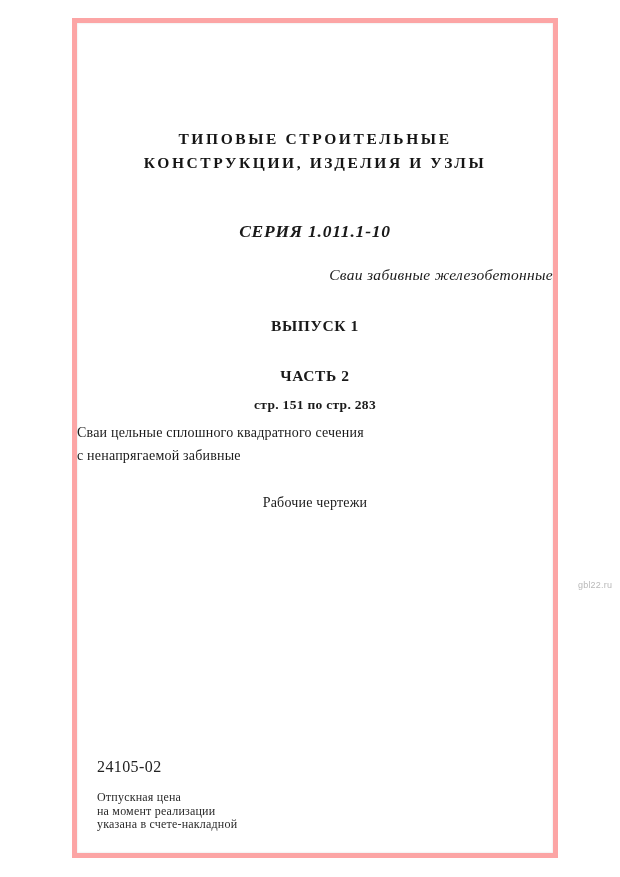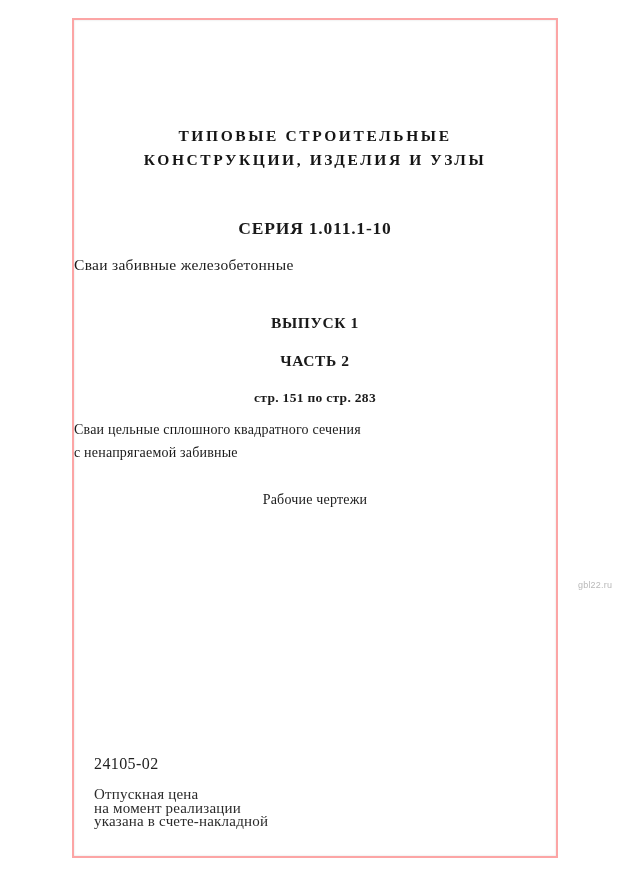--- a/index.html
+++ b/index.html
@@ -17,21 +17,21 @@
   }
 
   
   #page-sheet {
     position: absolute;
     left: 72px;
     top: 18px;
     width: 486px;
     height: 840px;
     background: #ffffff;
-    border: 2px solid #fca5a5;
+    border: 5px solid #fca5a5;
     box-sizing: border-box;
     padding-left: 24px;
   }
 
   
   #page-sheet::after {
     content: "";
     position: absolute;
     left: 0; top: 0; right: 0; bottom: 0;
     pointer-events: none;
@@ -62,56 +62,57 @@
     color: #151515;
     white-space: pre;
   }
 
   
   .series-block {
     position: absolute;
     left: 0;
     right: 0;
     top: 198px;
+    font-style: italic;
   }
   .series-title {
     font-weight: bold;
     font-size: 17.5px;
     letter-spacing: 0.8px;
     text-align: center;
   }
   .series-sub {
-    margin-top: 17px;
-    font-size: 15.5px;
-    text-align: left;
+    margin-top: 24px;
+    font-size: 15.5px;
+    text-align: right;
     letter-spacing: 0.3px;
   }
 
   
   .issue-block {
     position: absolute;
     left: 0;
     right: 0;
     top: 294px;
   }
   .issue-line {
     font-weight: bold;
     font-size: 15.5px;
     letter-spacing: 0.6px;
     text-align: center;
   }
   .part-line {
-    margin-top: 20px;
+    margin-top: 32px;
     font-weight: bold;
     font-size: 15.5px;
     letter-spacing: 0.6px;
     text-align: center;
   }
   .pages-line {
-    margin-top: 20px;
+    margin-top: 12px;
     font-weight: bold;
     font-size: 13.5px;
     letter-spacing: 0.3px;
     text-align: center;
   }
 
   
   .desc-block {
     position: absolute;
     left: 0;
@@ -146,21 +147,21 @@
     font-size: 16px;
     letter-spacing: 0.4px;
     color: #222;
   }
 
   
   .note-block {
     position: absolute;
     left: 20px;
     top: 768px;
-    font-size: 15px;
+    font-size: 12px;
     line-height: 13.5px;
     color: #2a2a2a;
     letter-spacing: 0.2px;
   }
   .note-line { white-space: pre; }
 
   
   #watermark {
     position: absolute;
     left: 578px;

